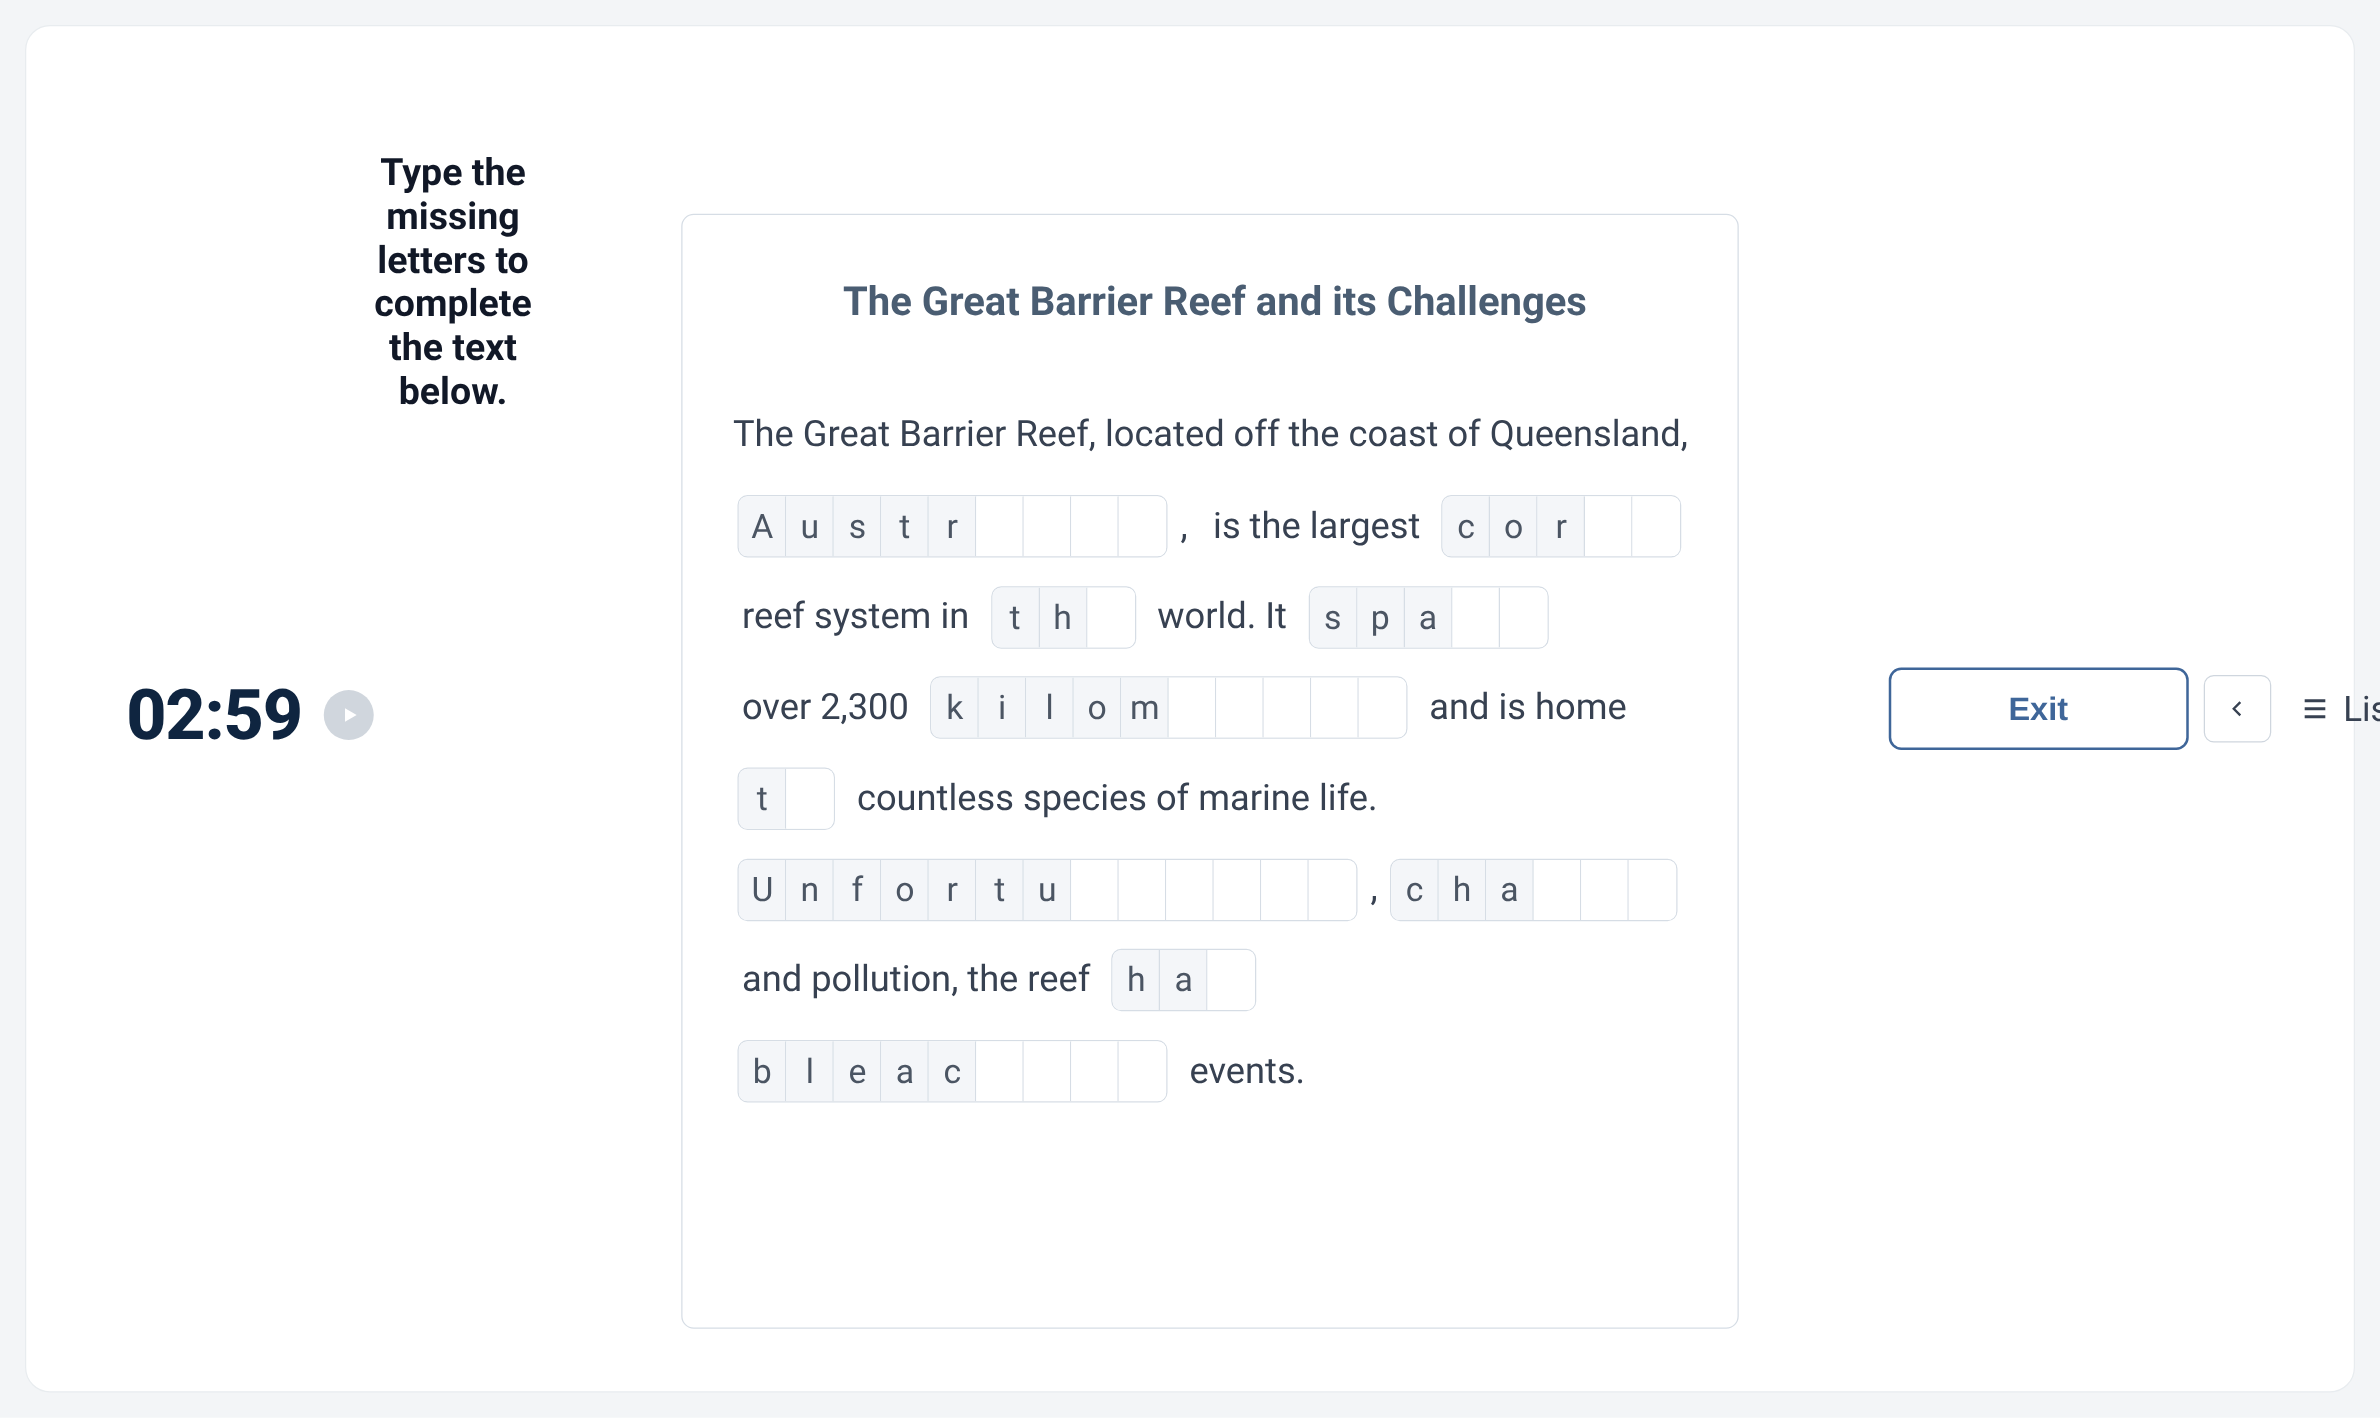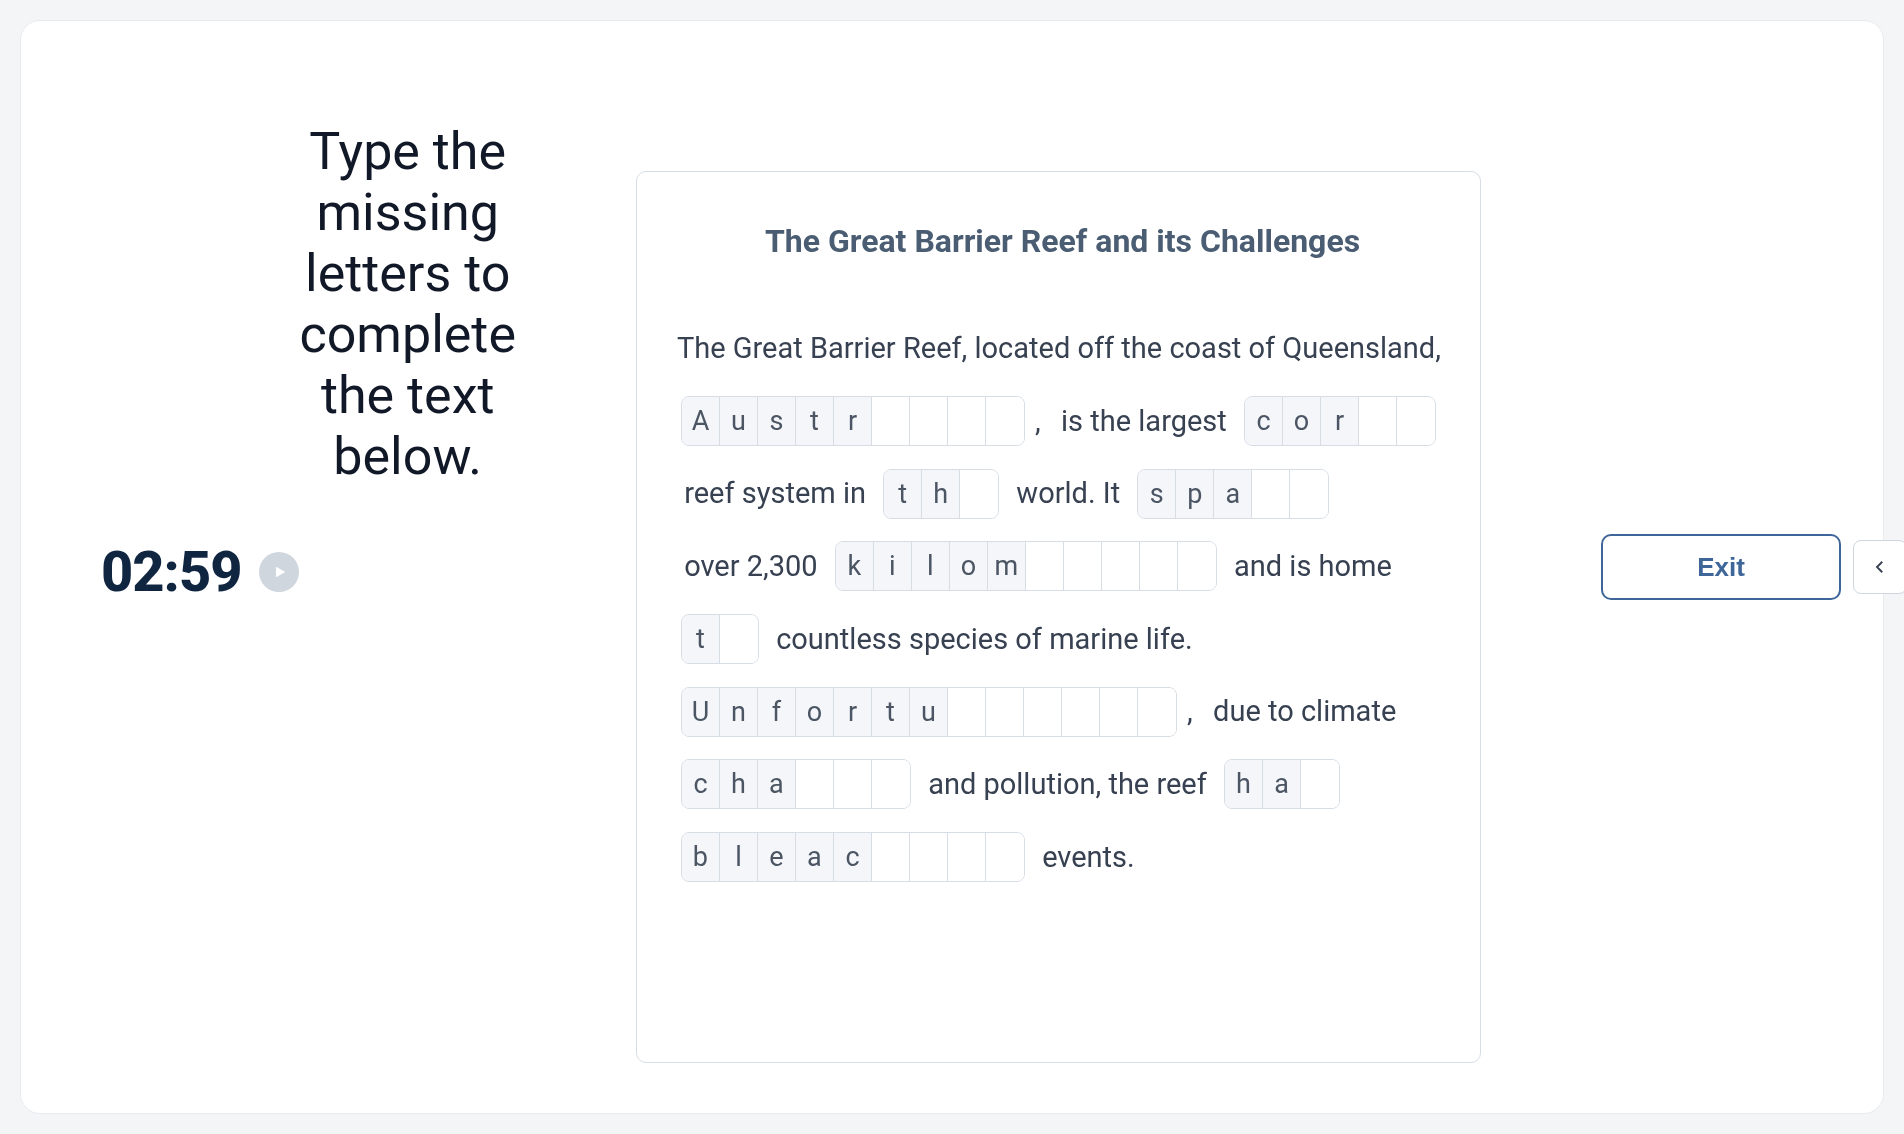--- a/index.html
+++ b/index.html
@@ -28,21 +28,21 @@
     display:flex;
   }
   .top-row{display:flex;align-items:center;gap:18px;}
   .timer{font-size:56px;font-weight:800;color:#0f2540;letter-spacing:-1px;}
   .play{
     width:40px;height:40px;border-radius:50%;background:#d0d6dd;
     display:flex;align-items:center;justify-content:center;border:none;cursor:pointer;
   }
   .play svg{width:16px;height:16px;fill:#fff;margin-left:2px;}
   .prompt{
-    font-size:52px;font-weight:400;color:#111827;text-align:center;
+    font-size:30px;font-weight:700;color:#111827;text-align:center;
     margin-top:40px;
   }
   .panel{
     border:1px solid var(--border);
     border-radius:10px;
     margin:90px 120px 0 120px;
     padding:50px 32px 70px 40px;
   }
   .panel-title{
     text-align:center;font-size:32px;font-weight:700;color:var(--slate);
@@ -172,21 +172,20 @@
             <span class="cell filled">t</span>
             <span class="cell filled">u</span>
             <span class="cell blank"></span>
             <span class="cell blank"></span>
             <span class="cell blank"></span>
             <span class="cell blank"></span>
             <span class="cell blank"></span>
             <span class="cell blank"></span>
           </span>
           <span class="tok">,</span>
-          <span class="tok">  due to climate </span>
           <span class="word">
             <span class="cell filled">c</span>
             <span class="cell filled">h</span>
             <span class="cell filled">a</span>
             <span class="cell blank"></span>
             <span class="cell blank"></span>
             <span class="cell blank"></span>
           </span>
           <span class="tok"> and pollution, the reef </span>
           <span class="word">

